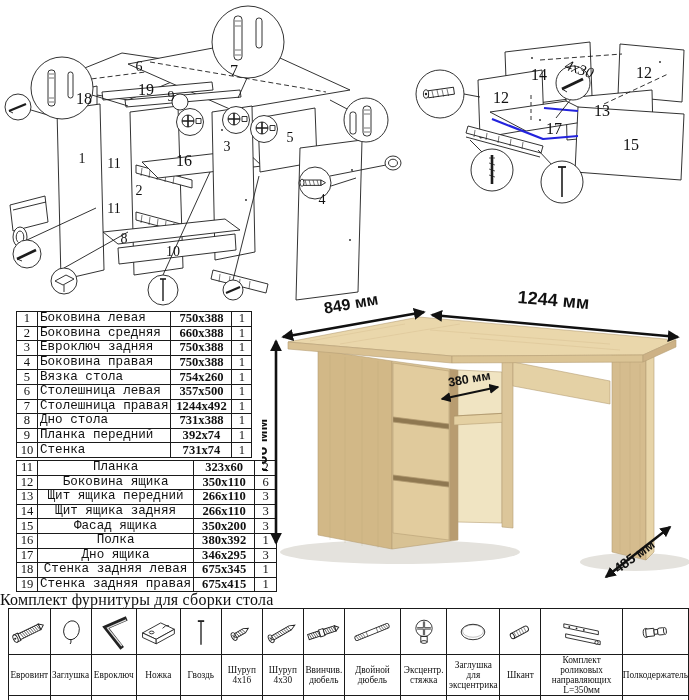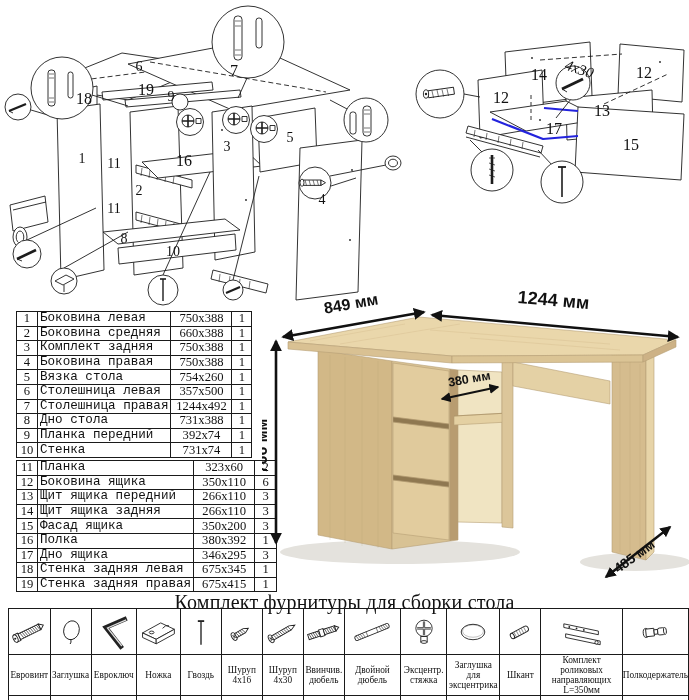--- a/index.html
+++ b/index.html
@@ -10,28 +10,28 @@
   .dnum-big{font-family:"Liberation Serif",serif;font-size:16px;fill:#111;}
   .dim-label{font-family:"Liberation Sans",sans-serif;font-weight:bold;fill:#111;}
 
   
   #parts-table{position:absolute;left:16px;top:311px;}
   #parts-table table{border-collapse:collapse;margin-bottom:2px;}
   #parts-table td{border:1px solid #1a1a1a;font-size:12.6px;line-height:1.05;
                   padding:0 2px;height:13.6px;white-space:nowrap;overflow:hidden;}
   #parts-table .c-num{width:16px;text-align:center;}
   #parts-table .c-name{width:120px;font-family:Liberation Mono, monospace;}
-  #parts-table .c-size{width:56px;text-align:center;}
+  #parts-table .c-size{width:56px;text-align:center;font-weight:bold;}
   #parts-table .c-qty{width:15px;text-align:center;}
-  #parts-table table.block2 .c-name{width:124px;}
+  #parts-table table.block2 .c-name{text-align:center;width:124px;}
   #parts-table table.block2 .c-qty{width:17px;}
 
   
-  #hw-title{position:absolute;left:0;right:0;top:591px;text-align:center;
-            font-size:20px;letter-spacing:.2px;}
+  #hw-title{position:absolute;left:0;right:0;top:591px;
+            font-size:16px;letter-spacing:.2px;}
   #hw-table{position:absolute;left:8px;top:608px;border-collapse:collapse;table-layout:fixed;}
   #hw-table td{border:1px solid #1a1a1a;text-align:center;vertical-align:middle;padding:0;}
   #hw-table tr.icons td{height:45px;}
   #hw-table tr.names td{height:21px;font-size:9.3px;line-height:1.08;white-space:pre-line;}
   #hw-table tr.qtys td{height:18px;font-size:15px;}
   #hw-table svg{display:block;margin:0 auto;}
 
   .abs{position:absolute;}
 </style>
 </head>
@@ -270,21 +270,21 @@
             <td class="c-qty">1</td>
           </tr>
           <tr>
             <td class="c-num">2</td>
             <td class="c-name">Боковина средняя</td>
             <td class="c-size">660x388</td>
             <td class="c-qty">1</td>
           </tr>
           <tr>
             <td class="c-num">3</td>
-            <td class="c-name">Комплект задняя</td>
+            <td class="c-name">Евроключ задняя</td>
             <td class="c-size">750x388</td>
             <td class="c-qty">1</td>
           </tr>
           <tr>
             <td class="c-num">4</td>
             <td class="c-name">Боковина правая</td>
             <td class="c-size">750x388</td>
             <td class="c-qty">1</td>
           </tr>
           <tr>

